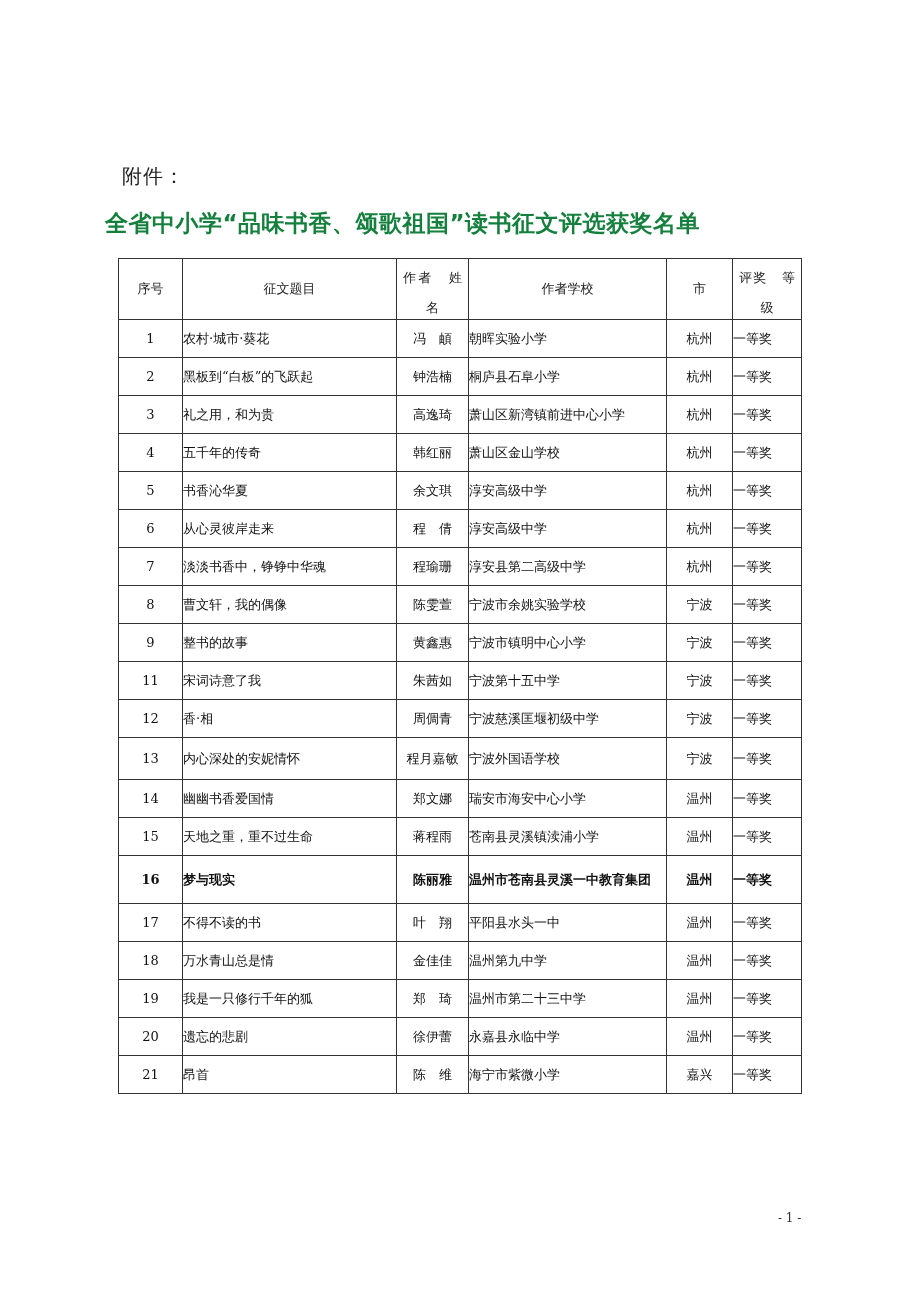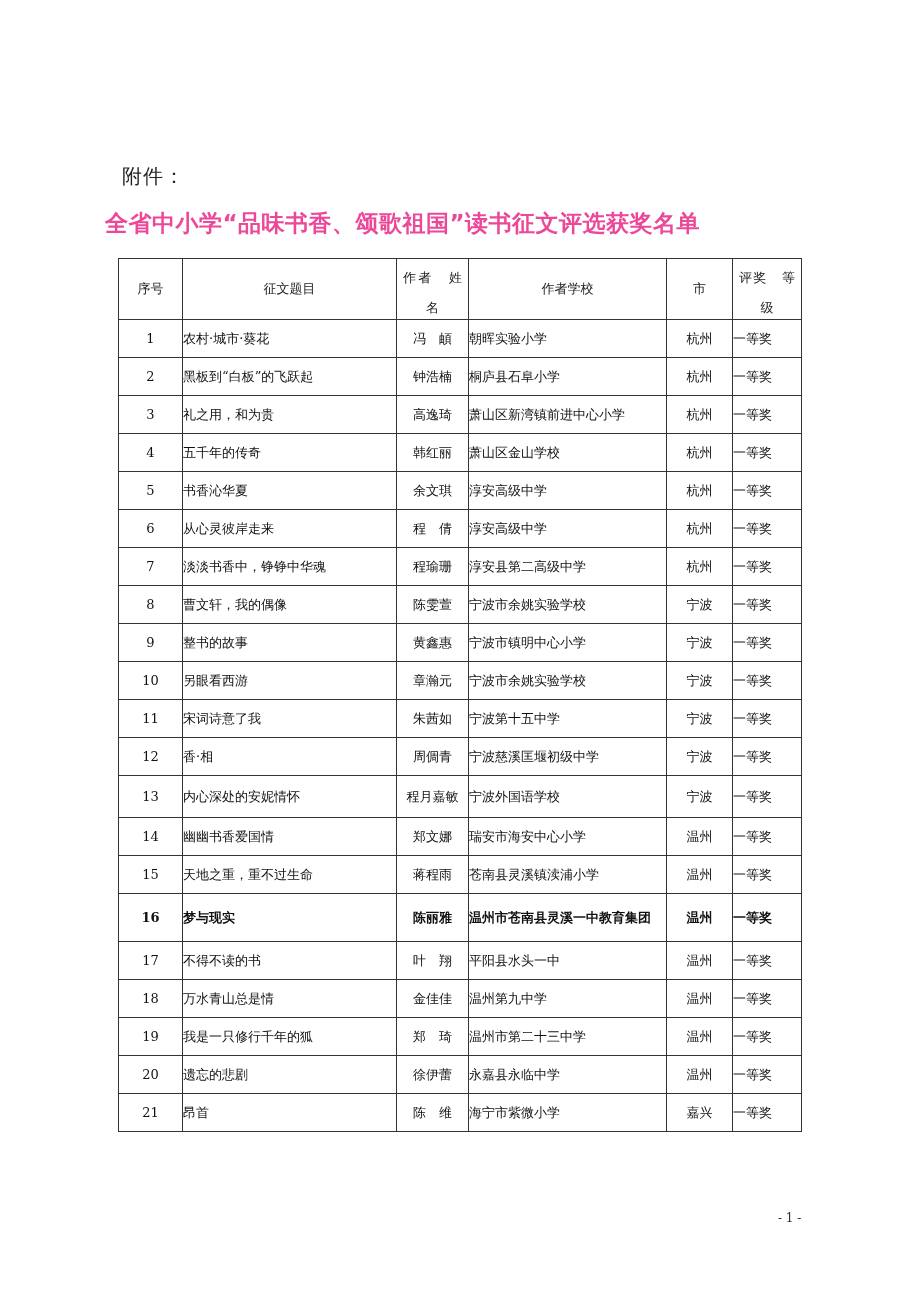--- a/index.html
+++ b/index.html
@@ -1,21 +1,21 @@
 <!DOCTYPE html>
 <html><head>
 <meta charset="utf-8">
 <style>
   html, body { margin: 0; padding: 0; background: #ffffff; }
   body { width: 920px; height: 1302px; position: relative; overflow: hidden;
          font-family: "DejaVu Serif", "Liberation Serif", serif; color: #111; }
   .attach { position: absolute; left: 122px; top: 163px; font-size: 20px; letter-spacing: 1px; color: #222; }
   .title { position: absolute; left: 0; width: 805px; top: 208px; text-align: center;
            font-family: "DejaVu Sans", "Liberation Sans", sans-serif; font-weight: bold;
-           font-size: 23px; letter-spacing: 0.5px; color: #ec4899; }
+           font-size: 23px; letter-spacing: 0.5px; color: #15803d; }
   table.awards { position: absolute; left: 118px; top: 258px; width: 683px;
                  border-collapse: collapse; table-layout: fixed; font-size: 13px; }
   table.awards th, table.awards td { border: 1.3px solid #333; padding: 0; vertical-align: middle; line-height: 24px; }
   table.awards th { font-weight: normal; height: 47px; text-align: center; font-size: 13px; color: #222; }
   table.awards td { height: 37px; }
   td.c-idx { text-align: center; }
   td.c-title { text-align: left; padding-left: 9px; }
   td.c-name { text-align: center; }
   td.c-school { text-align: left; padding-left: 8px; padding-right: 4px; }
   td.c-city { text-align: center; }
@@ -129,28 +129,20 @@
       </tr>
       <tr>
         <td class="c-idx">9</td>
         <td class="c-title">整书的故事</td>
         <td class="c-name">黄鑫惠</td>
         <td class="c-school">宁波市镇明中心小学</td>
         <td class="c-city">宁波</td>
         <td class="c-award">一等奖</td>
       </tr>
       <tr>
-        <td class="c-idx">10</td>
-        <td class="c-title">另眼看西游</td>
-        <td class="c-name">章瀚元</td>
-        <td class="c-school">宁波市余姚实验学校</td>
-        <td class="c-city">宁波</td>
-        <td class="c-award">一等奖</td>
-      </tr>
-      <tr>
         <td class="c-idx">11</td>
         <td class="c-title">宋词诗意了我</td>
         <td class="c-name">朱茜如</td>
         <td class="c-school">宁波第十五中学</td>
         <td class="c-city">宁波</td>
         <td class="c-award">一等奖</td>
       </tr>
       <tr>
         <td class="c-idx">12</td>
         <td class="c-title">香·相</td>

